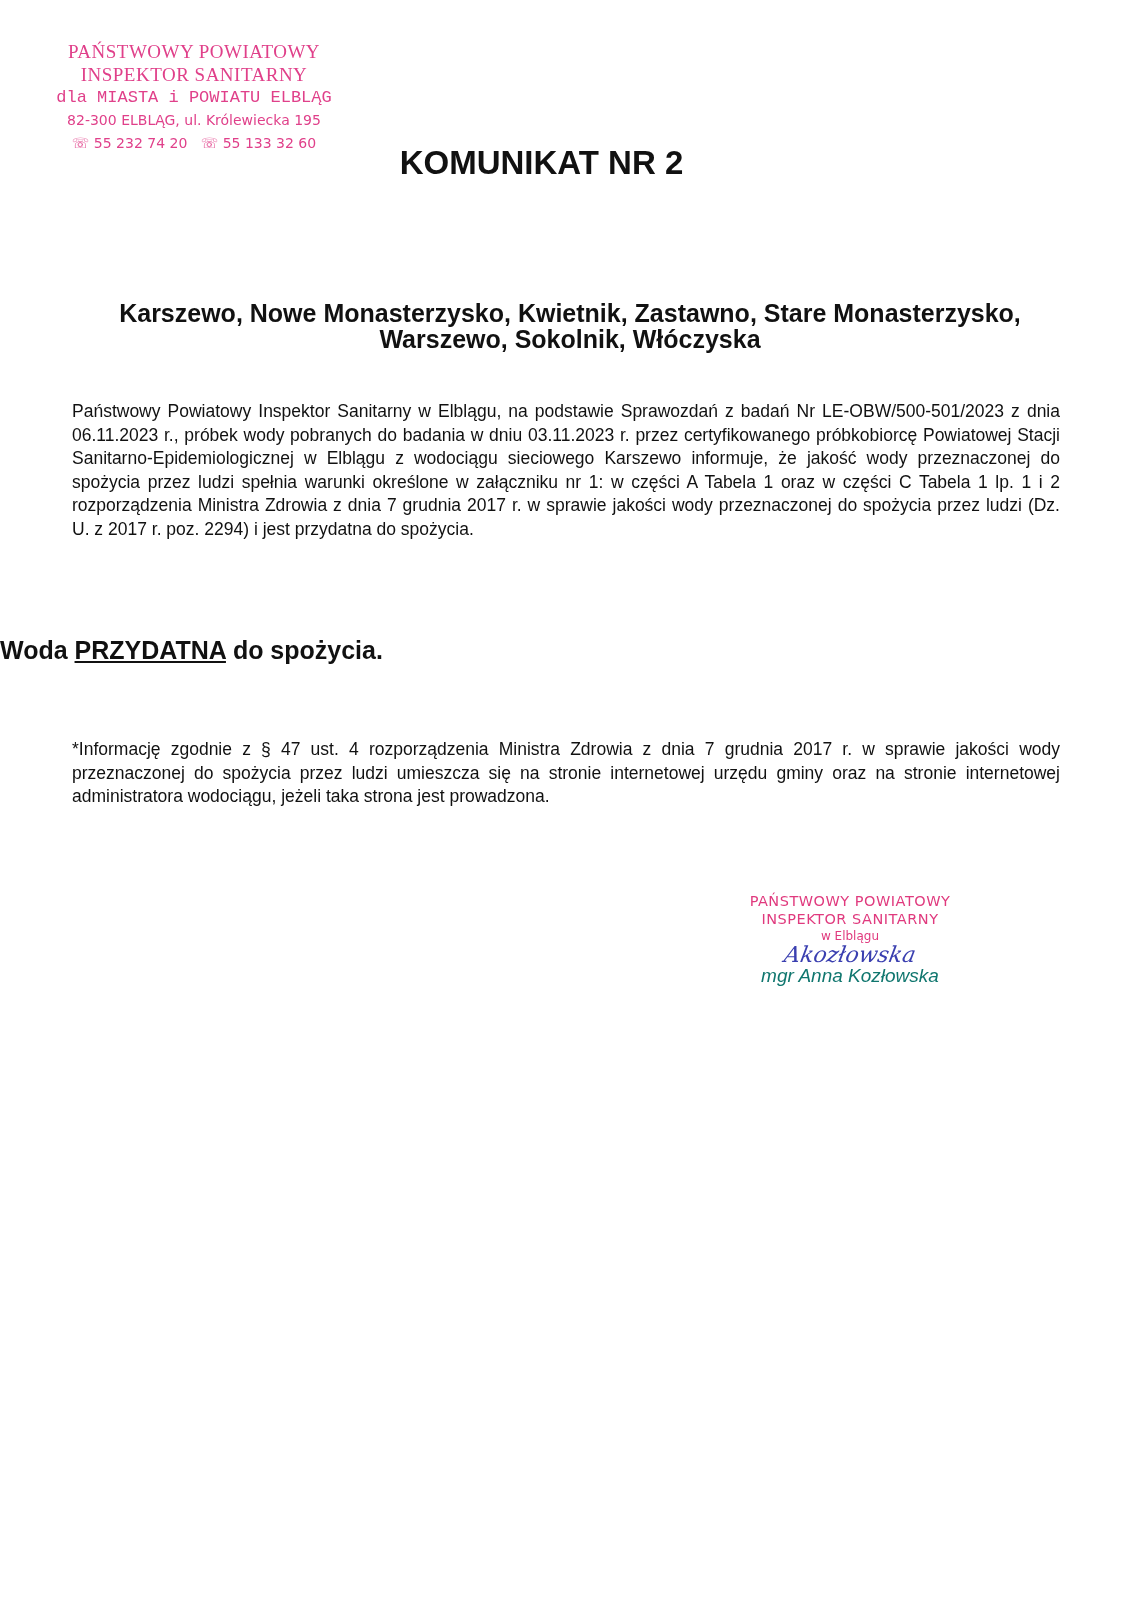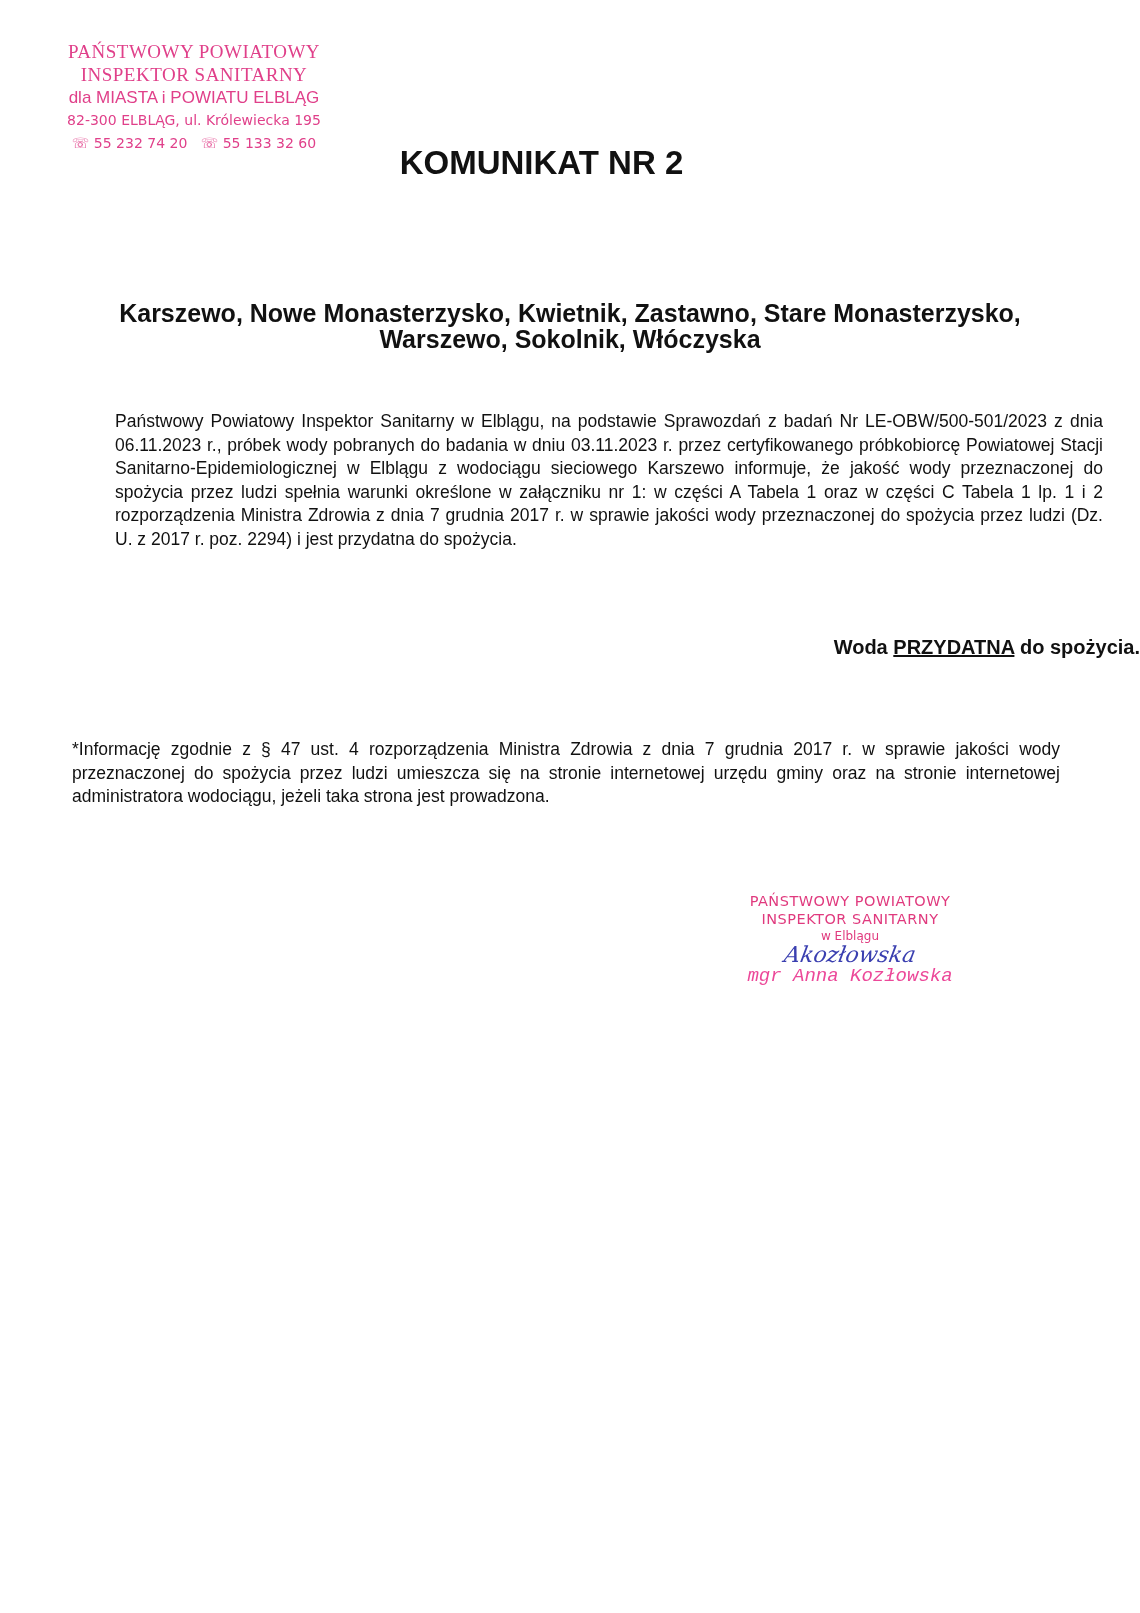--- a/index.html
+++ b/index.html
@@ -1,31 +1,31 @@
 <!DOCTYPE html>
 <html><head>
 <meta charset="utf-8">
 <style>
   html, body { margin: 0; padding: 0; background: #ffffff; }
   body { width: 1140px; height: 1613px; position: relative; overflow: hidden; font-family: "Liberation Sans", sans-serif; color: #111; }
   .stamp-top { position: absolute; left: 44px; top: 40px; width: 300px; color: #e0408a; text-align: center; }
   .stamp-top .l1, .stamp-top .l2 { font-family: "Liberation Serif", serif; font-size: 19px; line-height: 23px; letter-spacing: 0.5px; }
-  .stamp-top .l3 { font-family: Liberation Sans, sans-serif; font-size: 17px; line-height: 23px; }
+  .stamp-top .l3 { font-family: Liberation Mono, monospace; font-size: 17px; line-height: 23px; }
   .stamp-top .l4, .stamp-top .l5 { font-family: "DejaVu Sans", sans-serif; font-size: 14px; line-height: 23px; }
   .title { position: absolute; left: 0; width: 1083px; text-align: center; font-weight: bold; font-size: 33px; line-height: 46px; top: 140px; }
   .towns { position: absolute; left: 60px; width: 1020px; top: 300px; text-align: center; font-weight: bold; font-size: 25px; line-height: 26px; }
-  .body-text { position: absolute; left: 72px; width: 988px; top: 410px; font-size: 17.5px; line-height: 23.5px; text-align: justify; margin-left: 43px; }
-  .verdict { position: absolute; left: 0; width: 1140px; top: 636px; text-align: right; font-weight: bold; font-size: 20px; }
+  .body-text { position: absolute; left: 72px; width: 988px; top: 400px; font-size: 17.5px; line-height: 23.5px; text-align: justify; }
+  .verdict { position: absolute; left: 0; width: 1140px; top: 636px; text-align: left; font-weight: bold; font-size: 25px; }
   .verdict u { text-decoration: underline; }
   .footnote { position: absolute; left: 72px; width: 988px; top: 738px; font-size: 17.5px; line-height: 23.5px; text-align: justify; }
   .stamp-sign { position: absolute; left: 735px; top: 892px; width: 230px; color: #e03a7e; text-align: center; }
   .stamp-sign .s1, .stamp-sign .s2 { font-family: "DejaVu Sans", sans-serif; font-size: 14.5px; line-height: 18px; letter-spacing: 0.5px; }
   .stamp-sign .s3 { font-family: "DejaVu Sans", sans-serif; font-size: 12px; line-height: 16px; }
   .signature { font-family: "DejaVu Serif", serif; font-style: italic; color: #3a3fb0; font-size: 22px; line-height: 22px; transform: skewX(-10deg); }
-  .stamp-sign .s4 { font-family: Liberation Mono, monospace; font-style: italic; font-size: 19px; line-height: 20px; color: #ec4899; }
+  .stamp-sign .s4 { font-family: Liberation Sans, sans-serif; font-style: italic; font-size: 19px; line-height: 20px; color: #0f766e; }
 </style>
 </head>
 <body>
 
 <div class="stamp-top">
   <div class="l1">PAŃSTWOWY POWIATOWY</div>
   <div class="l2">INSPEKTOR SANITARNY</div>
   <div class="l3">dla MIASTA i POWIATU ELBLĄG</div>
   <div class="l4">82-300 ELBLĄG, ul. Królewiecka 195</div>
   <div class="l5">

